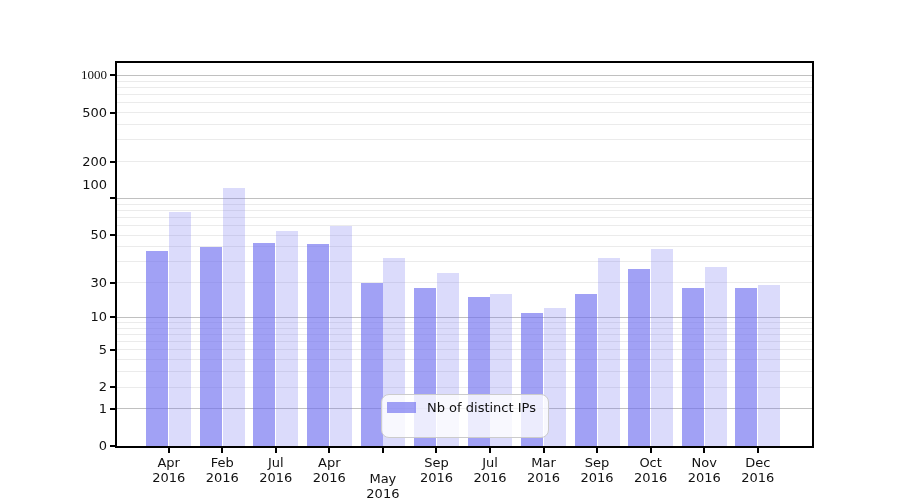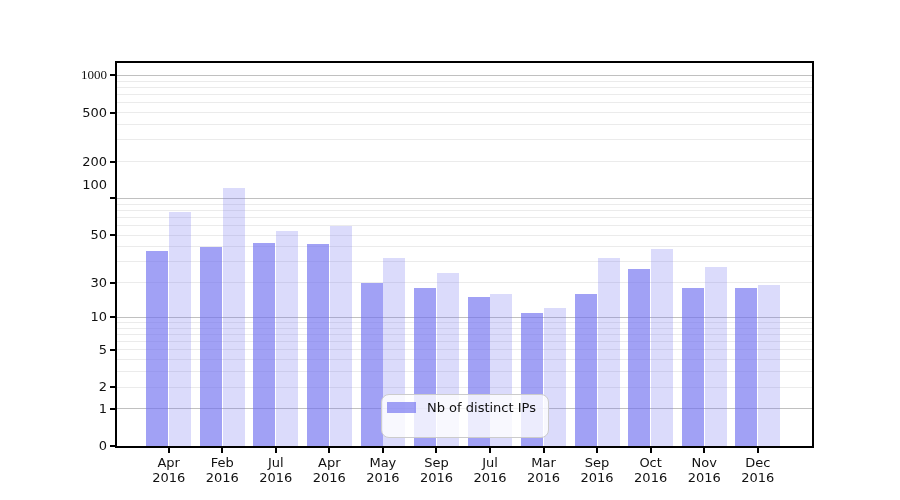--- a/index.html
+++ b/index.html
@@ -83,21 +83,21 @@
       <div class="xlabel" style="left: 341px;">
         <div>Jul</div>
         <div>2016</div>
       </div>
       <div class="xtick" style="left: 372px;"></div>
       <div class="xlabel" style="left: 287.45px;">
         <div>Sep</div>
         <div>2016</div>
       </div>
       <div class="xtick" style="left: 318.45px;"></div>
-      <div class="xlabel" style="left: 233.9px;">
+      <div class="xlabel" style="left: 233.9px; margin-top: 16px;">
         <div>May</div>
         <div>2016</div>
       </div>
       <div class="xtick" style="left: 264.9px;"></div>
       <div class="xlabel" style="left: 180.35px;">
         <div>Apr</div>
         <div>2016</div>
       </div>
       <div class="xtick" style="left: 211.35px;"></div>
       <div class="xlabel" style="left: 126.8px;">

